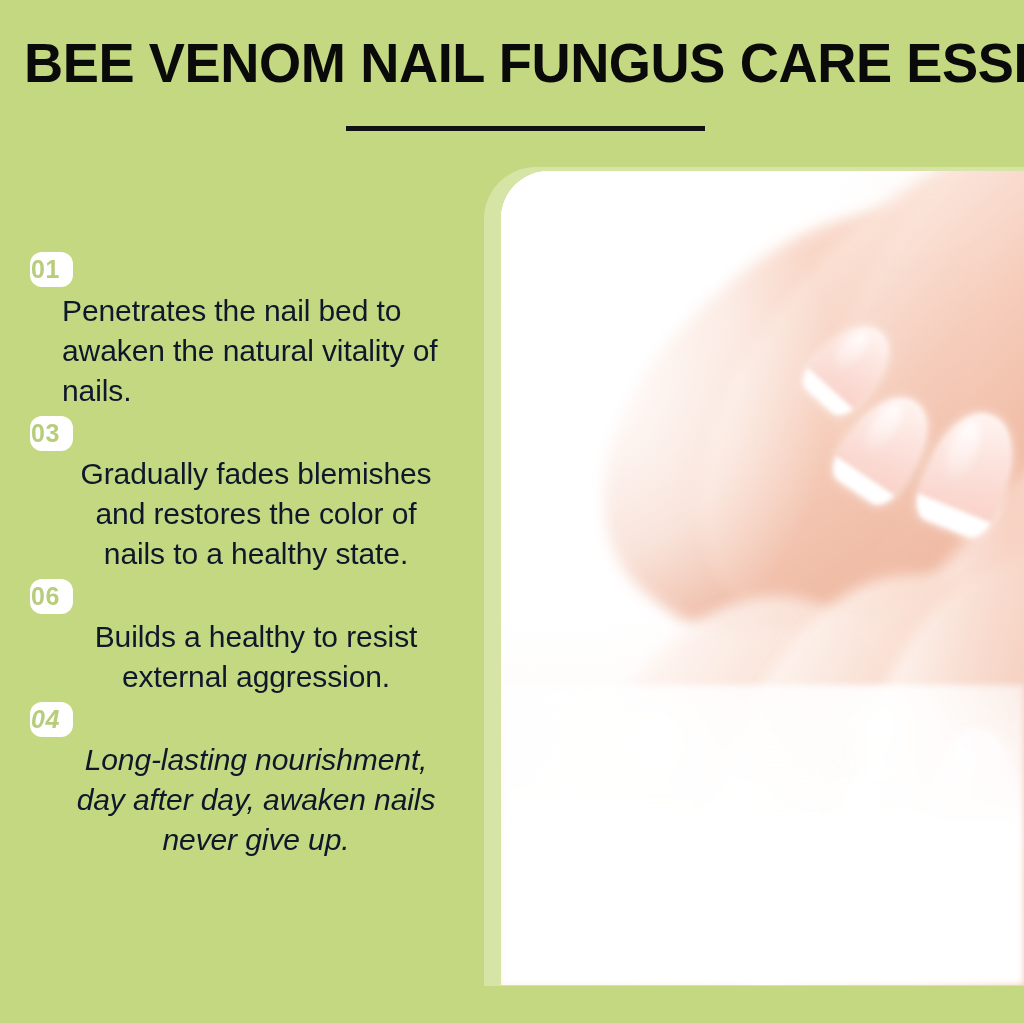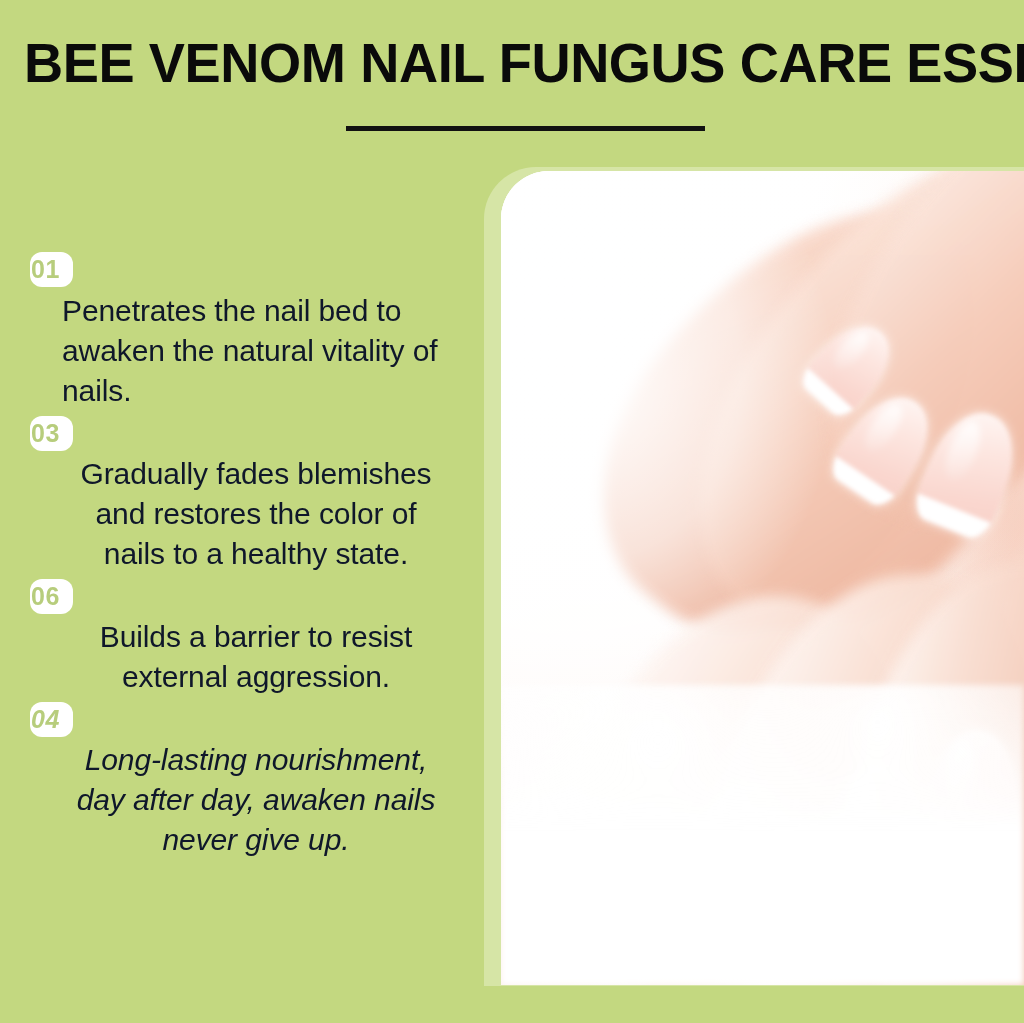--- a/index.html
+++ b/index.html
@@ -286,21 +286,21 @@
       <div class="feature-text">Penetrates the nail bed to awaken the natural vitality of nails.</div>
     </div>
 
     <div class="feature f2">
       <span class="badge">03</span>
       <div class="feature-text">Gradually fades blemishes and restores the color of nails to a healthy state.</div>
     </div>
 
     <div class="feature f3">
       <span class="badge">06</span>
-      <div class="feature-text">Builds a barrier to resist external aggression.</div>
+      <div class="feature-text">Builds a healthy to resist external aggression.</div>
     </div>
 
     <div class="feature f4">
       <span class="badge">04</span>
       <div class="feature-text">Long-lasting nourishment, day after day, awaken nails never give up.</div>
     </div>
 
   </div>
 
 </div>

